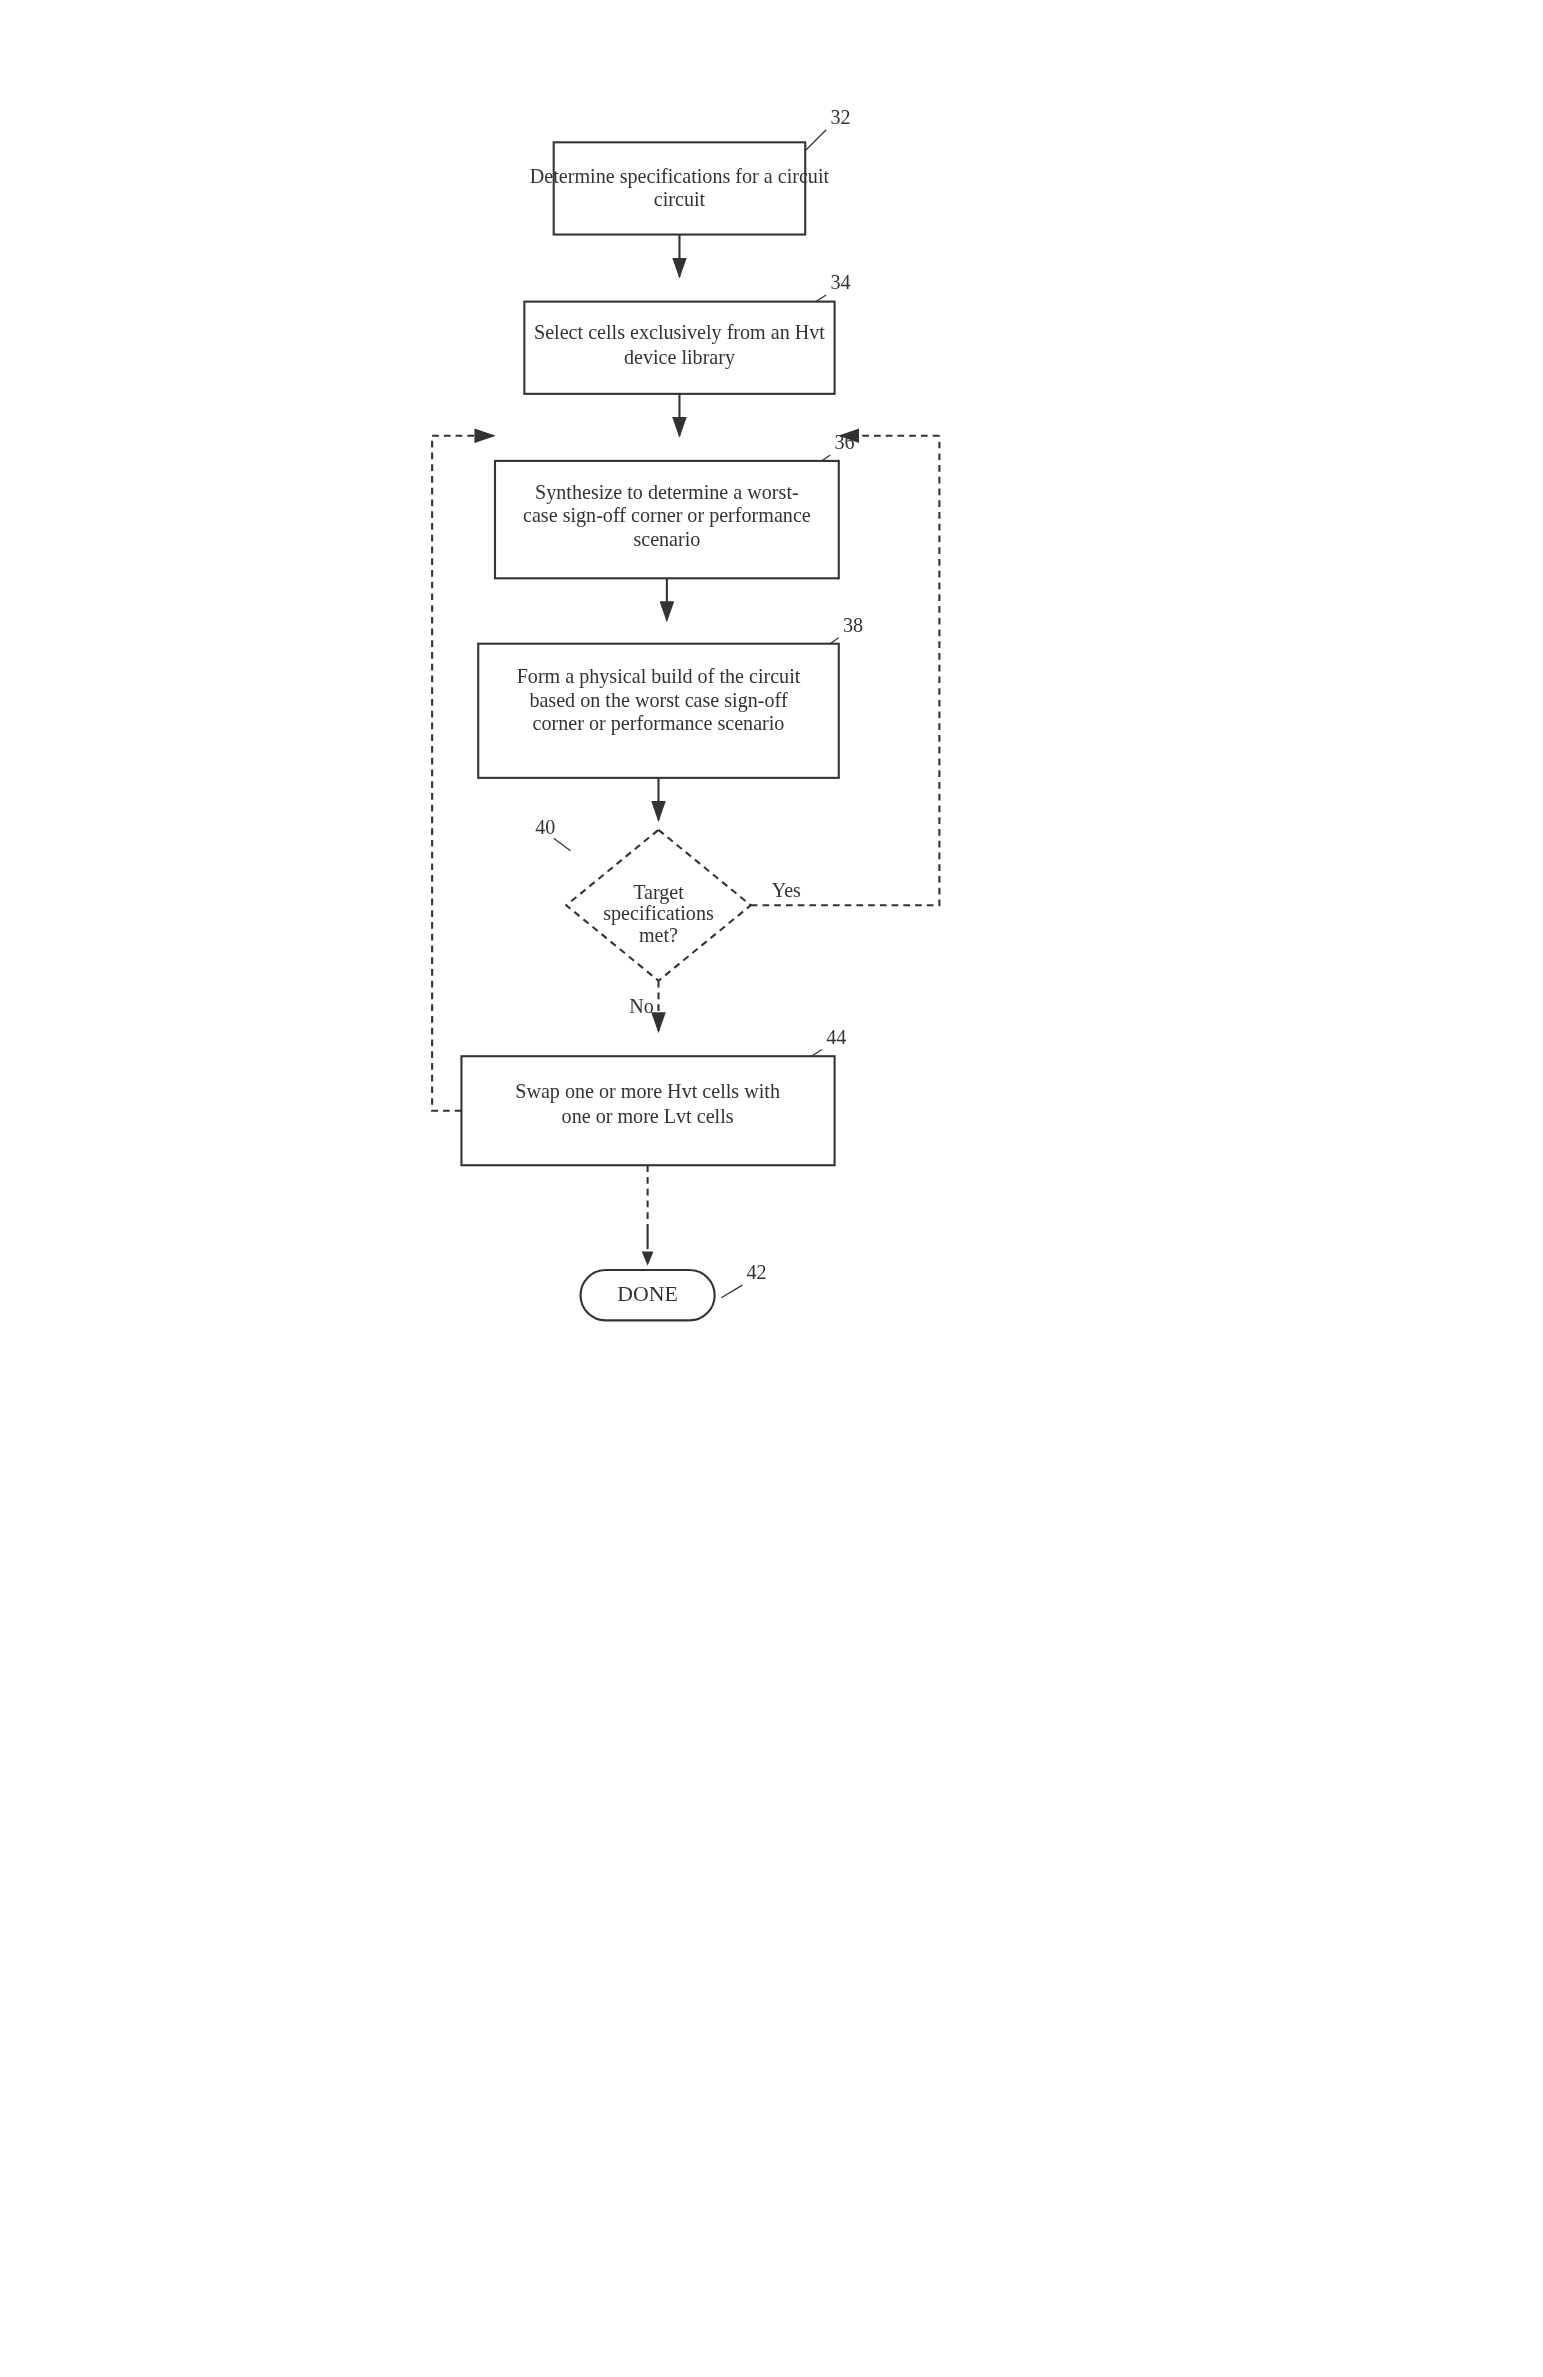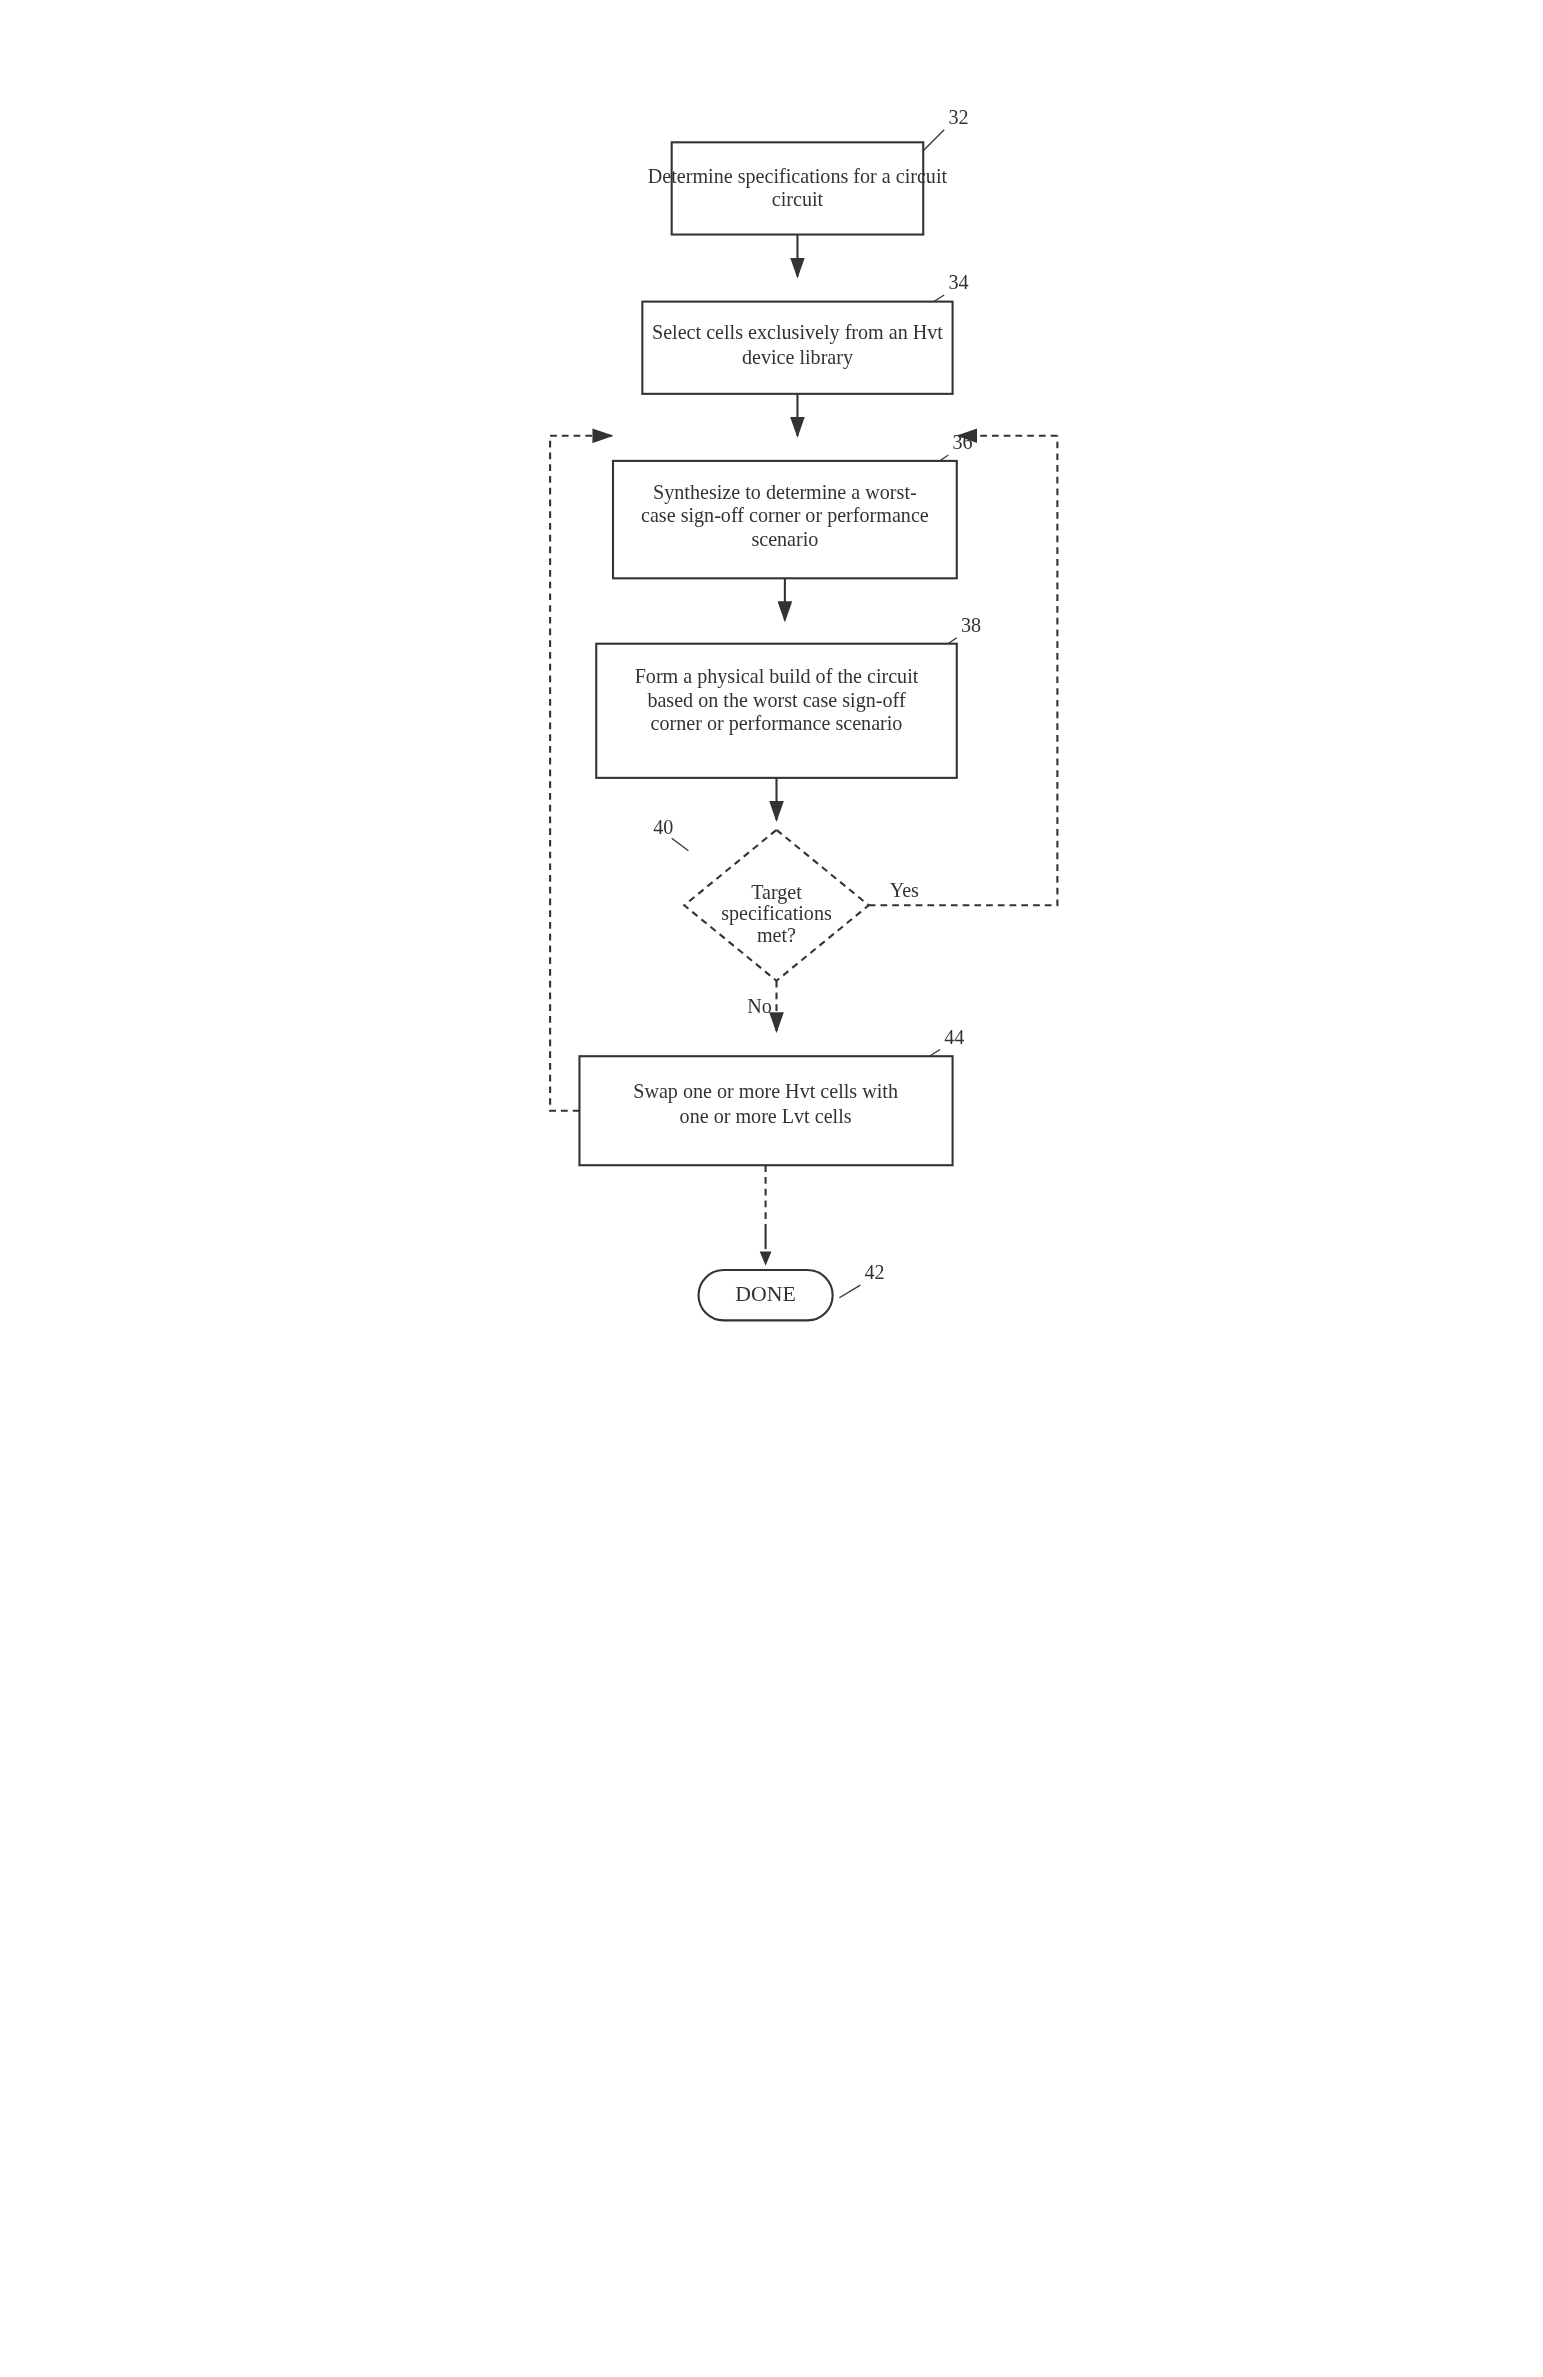--- a/index.html
+++ b/index.html
@@ -11,21 +11,21 @@
       display: flex;
       justify-content: center;
       align-items: flex-start;
     }
     .diagram-container {
       width: 772px;
       margin-top: 50px;
       position: relative;
       display: flex;
       flex-direction: column;
-      align-items: flex-end;
+      align-items: flex-start;
       text-decoration: underline;
     }
   </style>
 </head>
 <body>
 
 <div class="diagram-container">
 
   <svg width="654" height="2264" viewBox="0 0 780 2700">
 

